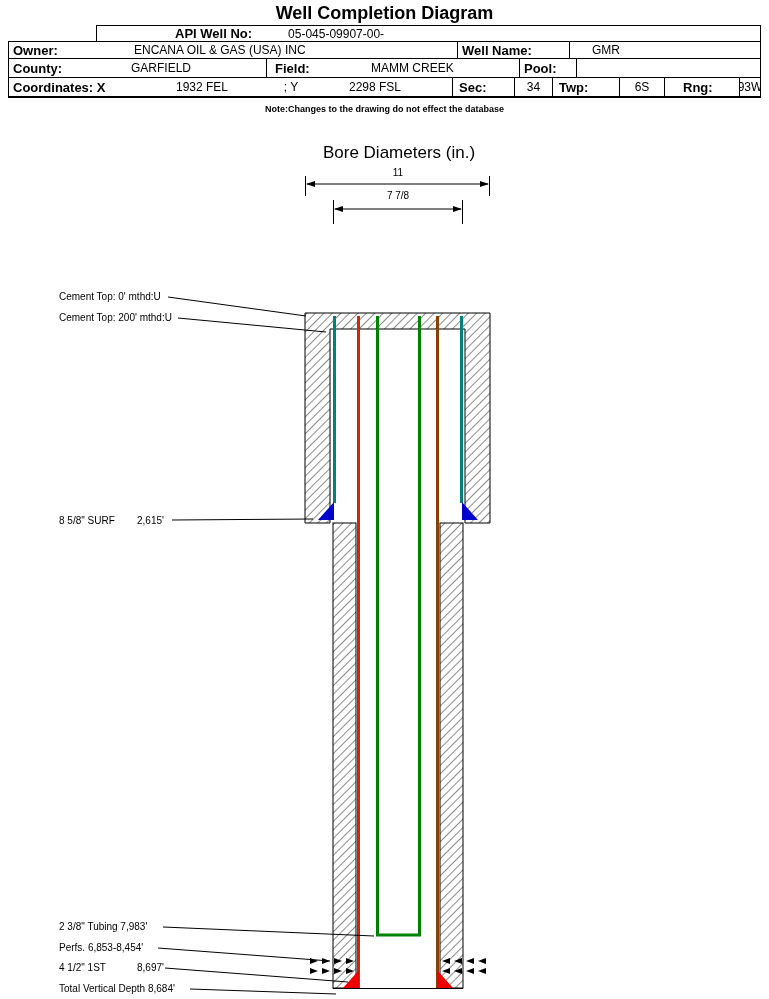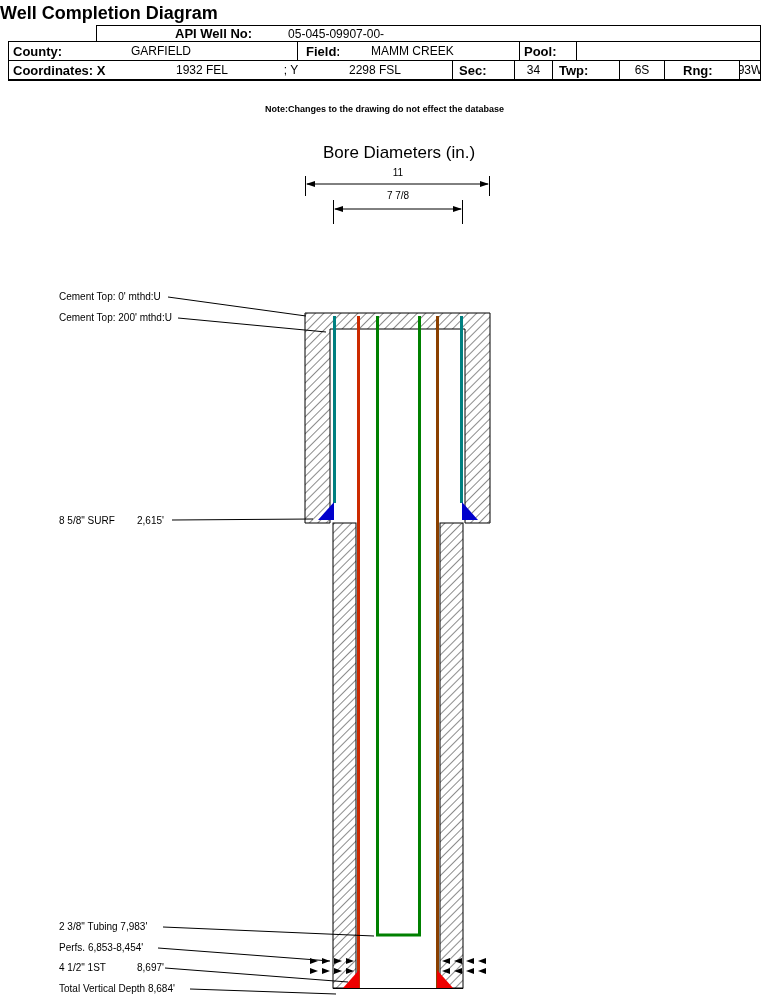--- a/index.html
+++ b/index.html
@@ -1,51 +1,65 @@
 <!DOCTYPE html>
 <html><head>
 <meta charset="utf-8">
 <style>
   *{margin:0;padding:0;box-sizing:border-box;}
   body{width:769px;height:999px;position:relative;background:#fff;color:#000;
        font-family:"Liberation Sans",sans-serif;overflow:hidden;}
   .abs{position:absolute;}
-  #title{top:3px;left:0;width:100%;text-align:left;font-size:18px;font-weight:bold;}
+  #title{top:3px;left:0;width:100%;text-align:center;font-size:18px;font-weight:bold;}
   #hdr{top:25px;left:8px;width:753px;border-right:1px solid #000;border-bottom:2px solid #000;}
   .row{border-top:1px solid #000;border-left:1px solid #000;display:grid;align-items:center;}
   #r1{margin-left:88px;height:16px;display:flex;align-items:center;padding-left:78px;gap:36px;}
   #r2{height:17px;grid-template-columns:107px 341px 112px 1fr;}
   #r3{height:19px;grid-template-columns:92px 165px 73px 180px 57px 1fr;}
   #r4{height:19px;grid-template-columns:127px 135px 40px 141px 62px 38px 67px 45px 75px 1fr;}
   .c{height:100%;display:flex;align-items:center;overflow:hidden;}
   .bl{border-left:1px solid #000;}
   .lbl{font-weight:bold;font-size:13px;white-space:nowrap;}
   .val{font-size:12px;white-space:nowrap;}
   .ctr{justify-content:center;}
-  .pl4{padding-left:4px;}.pl6{padding-left:6px;}.pl8{padding-left:8px;margin-left:31px;}
+  .pl4{padding-left:4px;}.pl6{padding-left:6px;}.pl8{padding-left:8px;}
   .pl18{padding-left:18px;}.pl22{padding-left:22px;}
   .pl30{padding-left:30px;}.pl32{padding-left:32px;text-align:right;}.pl38{padding-left:38px;}.pl40{padding-left:40px;}
   #note{top:104px;left:0;width:100%;text-align:center;font-size:9px;font-weight:bold;}
   #bore-title{top:143px;left:399px;transform:translateX(-50%);font-size:17px;white-space:nowrap;}
   .dim{font-size:10px;transform:translateX(-50%);white-space:nowrap;}
   #dim1{top:167px;left:398px;}
   #dim2{top:190px;left:398px;}
   .anno{font-size:10px;white-space:pre;display:flex;line-height:11px;}
   .w78{display:inline-block;width:78px;}
   svg{pointer-events:none;}
 </style>
 </head>
 <body>
 
 <div id="title" class="abs">Well Completion Diagram</div>
 
 <div id="hdr" class="abs">
   <div id="r1" class="row">
     <span class="lbl">API Well No:</span>
     <span class="val">05-045-09907-00-</span>
+  </div>
+  <div id="r2" class="row">
+    <div class="c pl4">
+        <span class="lbl">Owner:</span>
+      </div>
+    <div class="c pl18">
+        <span class="val">ENCANA OIL &amp; GAS (USA) INC</span>
+      </div>
+    <div class="c bl pl4">
+        <span class="lbl">Well Name:</span>
+      </div>
+    <div class="c bl pl22">
+        <span class="val">GMR</span>
+      </div>
   </div>
   <div id="r3" class="row">
     <div class="c pl4">
         <span class="lbl">County:</span>
       </div>
     <div class="c pl30">
         <span class="val">GARFIELD</span>
       </div>
     <div class="c bl pl8">
         <span class="lbl">Field:</span>

